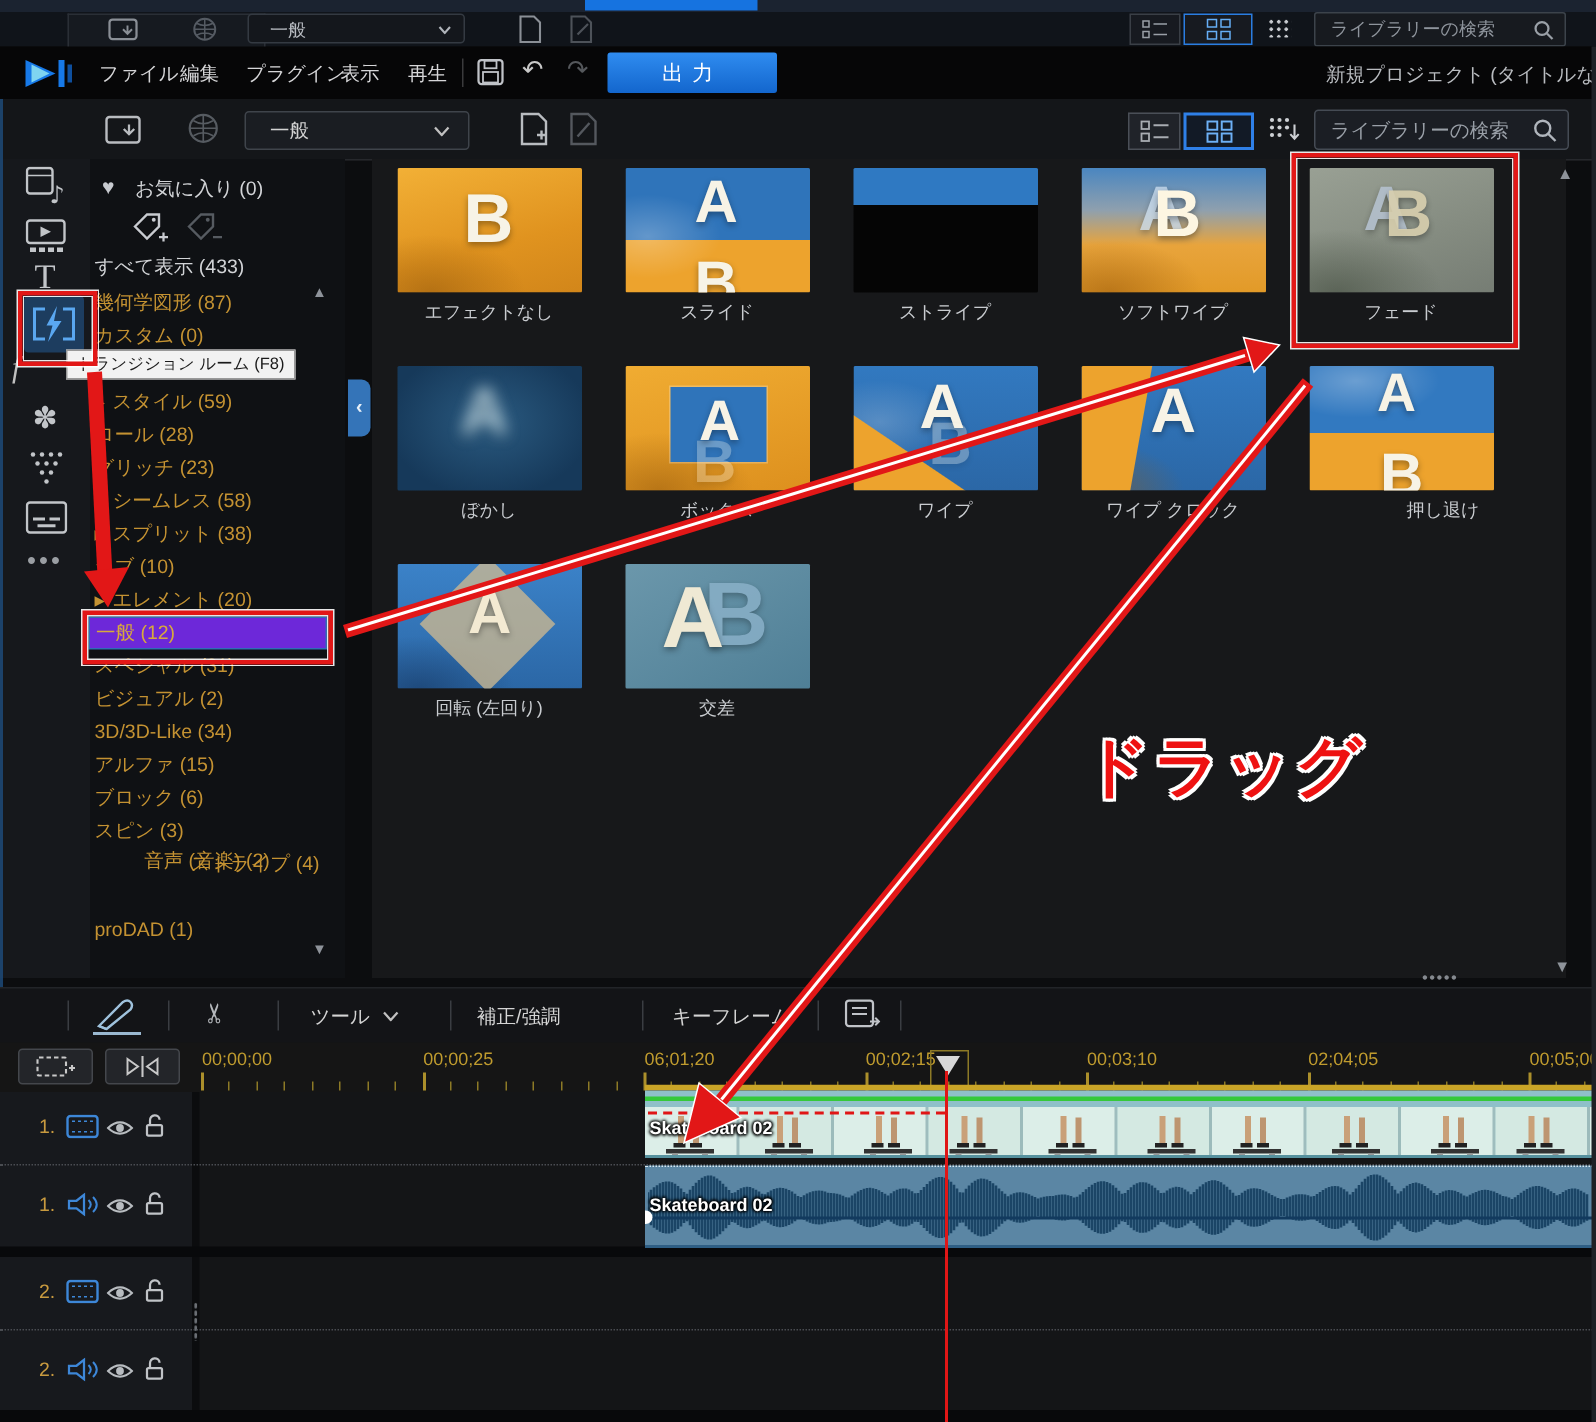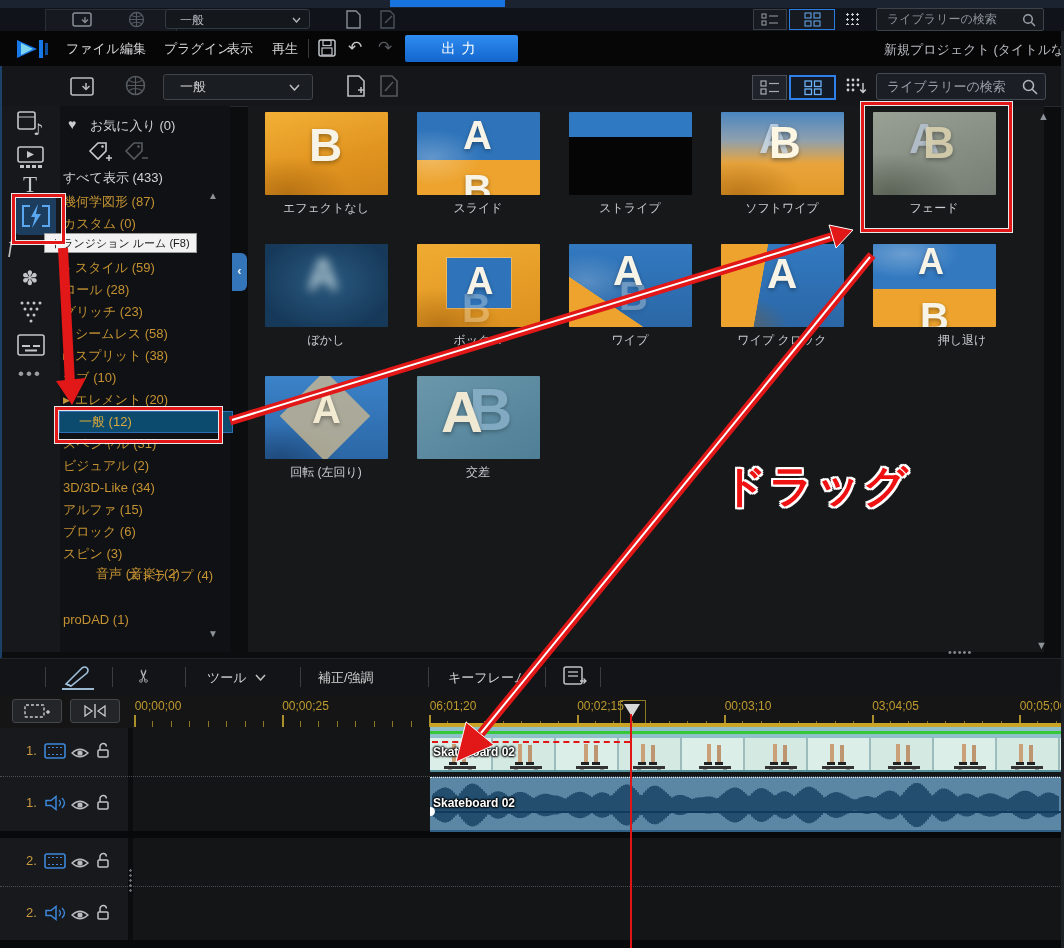--- a/index.html
+++ b/index.html
@@ -35,21 +35,21 @@
   input.search::placeholder{color:#9aa0a8;opacity:1;}
   
   #rail{left:0;top:106px;width:60px;height:546px;background:#16181c;border-right:1px solid #0a0a0b;}
   .railic{left:0;width:60px;text-align:center;color:#c2c5c9;}
   #railsel{left:16px;top:91px;width:40px;height:38px;background:#1d3d5f;border-radius:3px;}
   #blueedge{left:0;top:66px;width:2px;height:882px;background:#1d4a78;opacity:.85;}
   
   #cats{left:60px;top:106px;width:170px;height:546px;background:#0f1114;}
   .cat-item{left:3px;width:150px;height:20px;font-size:13px;color:#c49232;white-space:nowrap;}
   .cat-item .arr{font-size:9px;margin-right:5px;color:#c49232;vertical-align:1px;}
-  .cat-item.sel{background:#0c4a6e;box-shadow:0 0 0 1px #2f6db5;left:0;width:153px;padding-left:19px;color:#d8a93c;}
+  .cat-item.sel{background:#6d28d9;box-shadow:0 0 0 1px #2f6db5;left:0;width:153px;padding-left:4px;color:#d8a93c;}
   .whiterow{font-size:13px;color:#d2d4d7;white-space:nowrap;}
   #tooltip{left:44px;top:233px;height:20px;background:#f2f2f2;border:1px solid #999;color:#1a1a1a;
            font-size:11px;line-height:18px;padding:0 6px;white-space:nowrap;z-index:30;box-sizing:border-box;}
   .scr{font-size:10px;color:#8e939a;}
   
   #collapse{left:232px;top:253px;width:15px;height:38px;background:#3474b8;border-radius:0 6px 6px 0;
             color:#e8f0f8;font-size:13px;font-weight:bold;text-align:center;line-height:36px;}
   
   #grid{left:248px;top:106px;width:796px;height:546px;background:#17181a;}
   .thumb{position:absolute;width:123px;height:83px;overflow:hidden;border-radius:1px;}
@@ -105,21 +105,21 @@
   .groupgap{left:0;width:1064px;background:#08090b;}
   .tnum{font-size:13px;color:#c89a3f;}
   #vclip{left:430px;top:-5px;width:634px;height:49px;overflow:hidden;}
   #aclip{left:430px;top:49px;width:634px;height:55px;overflow:hidden;background:#5b86a4;border-top:1px dotted #d8e8f2;box-sizing:border-box;}
   .cliptext{position:absolute;font-size:12px;font-weight:bold;color:#fff;white-space:nowrap;
             text-shadow:-1px 0 2px #000,1px 0 2px #000,0 -1px 2px #000,0 1px 2px #000;}
   .frame{position:absolute;top:11px;width:63px;height:37px;background:#dceee8;border-right:2px solid rgba(110,150,155,.55);box-sizing:border-box;}
   .frame div{position:absolute;}
   
   .redbox{position:absolute;border:3px solid #e21717;box-shadow:0 0 0 1px rgba(255,255,255,.9),inset 0 0 0 1px rgba(255,255,255,.9);z-index:55;}
-  #draglabel{left:722px;top:457px;font-size:44px;font-weight:bold;color:#ee1212;z-index:60;letter-spacing:2px;
+  #draglabel{left:722px;top:482px;font-size:44px;font-weight:bold;color:#ee1212;z-index:60;letter-spacing:2px;
              text-shadow:-2px 0 0 #fff,2px 0 0 #fff,0 -2px 0 #fff,0 2px 0 #fff,-2px -2px 0 #fff,2px 2px 0 #fff,-2px 2px 0 #fff,2px -2px 0 #fff;}
   #arrowsvg{left:0;top:0;z-index:58;pointer-events:none;}
   #redline{left:630px;top:714px;width:2px;height:234px;background:#e01616;z-index:20;}
 </style>
 </head>
 <body>
 
 <div id="app">
 
   <div class="abs" id="bgstrip1">
@@ -454,21 +454,21 @@
           <line x1="12" y1="2" x2="12" y2="16" stroke="#c8c8c8" stroke-width="1.4"></line>
           <polygon points="22,4 15,9 22,14" fill="none" stroke="#c8c8c8" stroke-width="1.3"></polygon>
         </svg>
     </div>
     <div id="ruler-marks">
         <div class="abs rlabel" style="left: 130px;">00;00;00</div>
         <div class="abs rlabel" style="left: 277.5px;">00;00;25</div>
         <div class="abs rlabel" style="left: 425px;">06;01;20</div>
         <div class="abs rlabel" style="left: 572.5px;">00;02;15</div>
         <div class="abs rlabel" style="left: 720px;">00;03;10</div>
-        <div class="abs rlabel" style="left: 867.5px;">03;04;05</div>
+        <div class="abs rlabel" style="left: 867.5px;">02;04;05</div>
         <div class="abs rlabel" style="left: 1015px;">00;05;00</div>
         <div class="abs tick" style="left: 134px; width: 2px; height: 12px; background: rgb(171, 143, 43);"></div>
         <div class="abs tick" style="left: 152.438px; width: 1px; height: 6px; background: rgb(141, 122, 38);"></div>
         <div class="abs tick" style="left: 170.875px; width: 1px; height: 6px; background: rgb(141, 122, 38);"></div>
         <div class="abs tick" style="left: 189.312px; width: 1px; height: 6px; background: rgb(141, 122, 38);"></div>
         <div class="abs tick" style="left: 207.75px; width: 1px; height: 6px; background: rgb(141, 122, 38);"></div>
         <div class="abs tick" style="left: 226.188px; width: 1px; height: 6px; background: rgb(141, 122, 38);"></div>
         <div class="abs tick" style="left: 244.625px; width: 1px; height: 6px; background: rgb(141, 122, 38);"></div>
         <div class="abs tick" style="left: 263.062px; width: 1px; height: 6px; background: rgb(141, 122, 38);"></div>
         <div class="abs tick" style="left: 281.5px; width: 2px; height: 12px; background: rgb(171, 143, 43);"></div>

